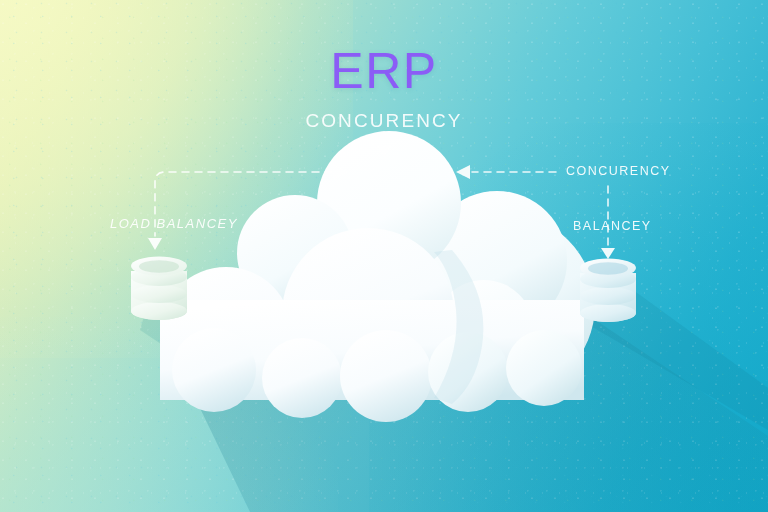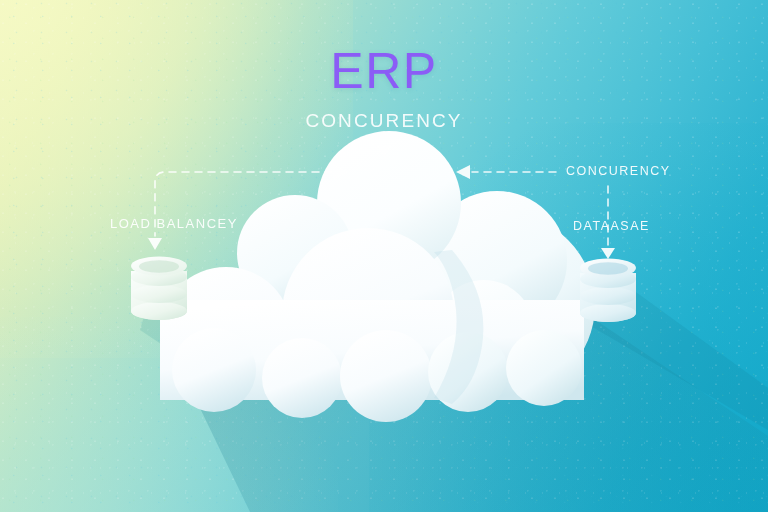--- a/index.html
+++ b/index.html
@@ -115,20 +115,21 @@
     letter-spacing: 2.1px;
     color: rgba(255,255,255,0.90);
   }
   #label-load {
     left: 110px;
     top: 216px;
     font-size: 13px;
     font-weight: 300;
     letter-spacing: 1.5px;
     color: rgba(255,255,255,0.92);
+    font-style: italic;
   }
   #label-opt {
     left: 566px;
     top: 164px;
     font-size: 12.5px;
     font-weight: 300;
     letter-spacing: 1.5px;
     color: rgba(255,255,255,0.92);
   }
   #label-db {
@@ -276,15 +277,15 @@
       <path d="M 470 165 L 456 172 L 470 179 Z"></path>
       <path d="M 601 248 L 615 248 L 608 259 Z"></path>
       <path d="M 377 145 L 391 145 L 384 157 Z"></path>
     </g>
   </svg>
 
   <div class="txt" id="title">ERP</div>
   <div class="txt" id="subtitle">CONCURENCY</div>
   <div class="txt" id="label-load">LOAD BALANCEY</div>
   <div class="txt" id="label-opt">CONCURENCY</div>
-  <div class="txt" id="label-db">DATAASAE</div>
+  <div class="txt" id="label-db">BALANCEY</div>
 
 </div>
 
 </body></html>

